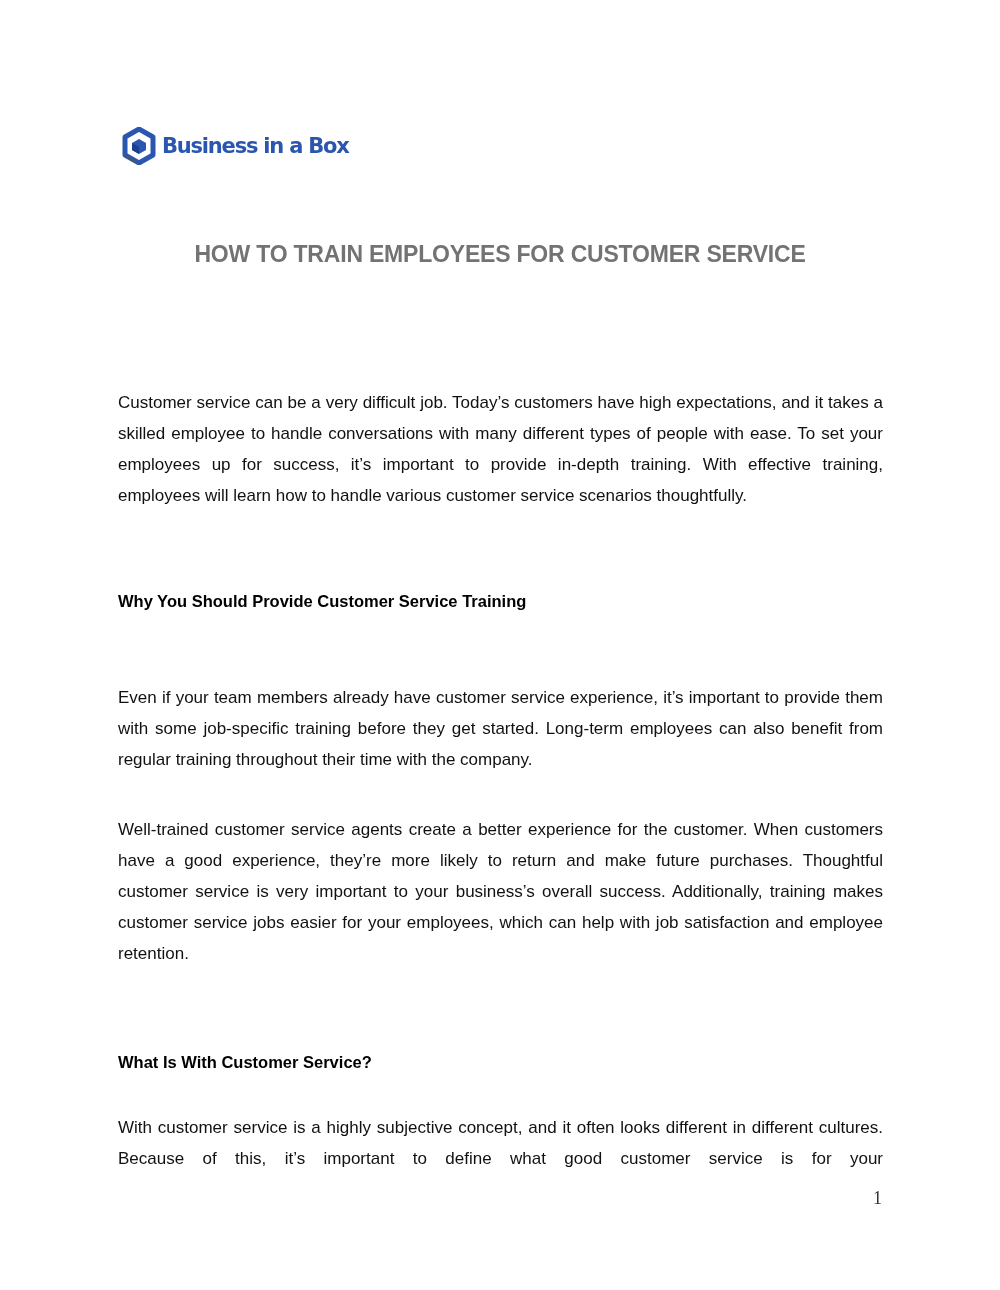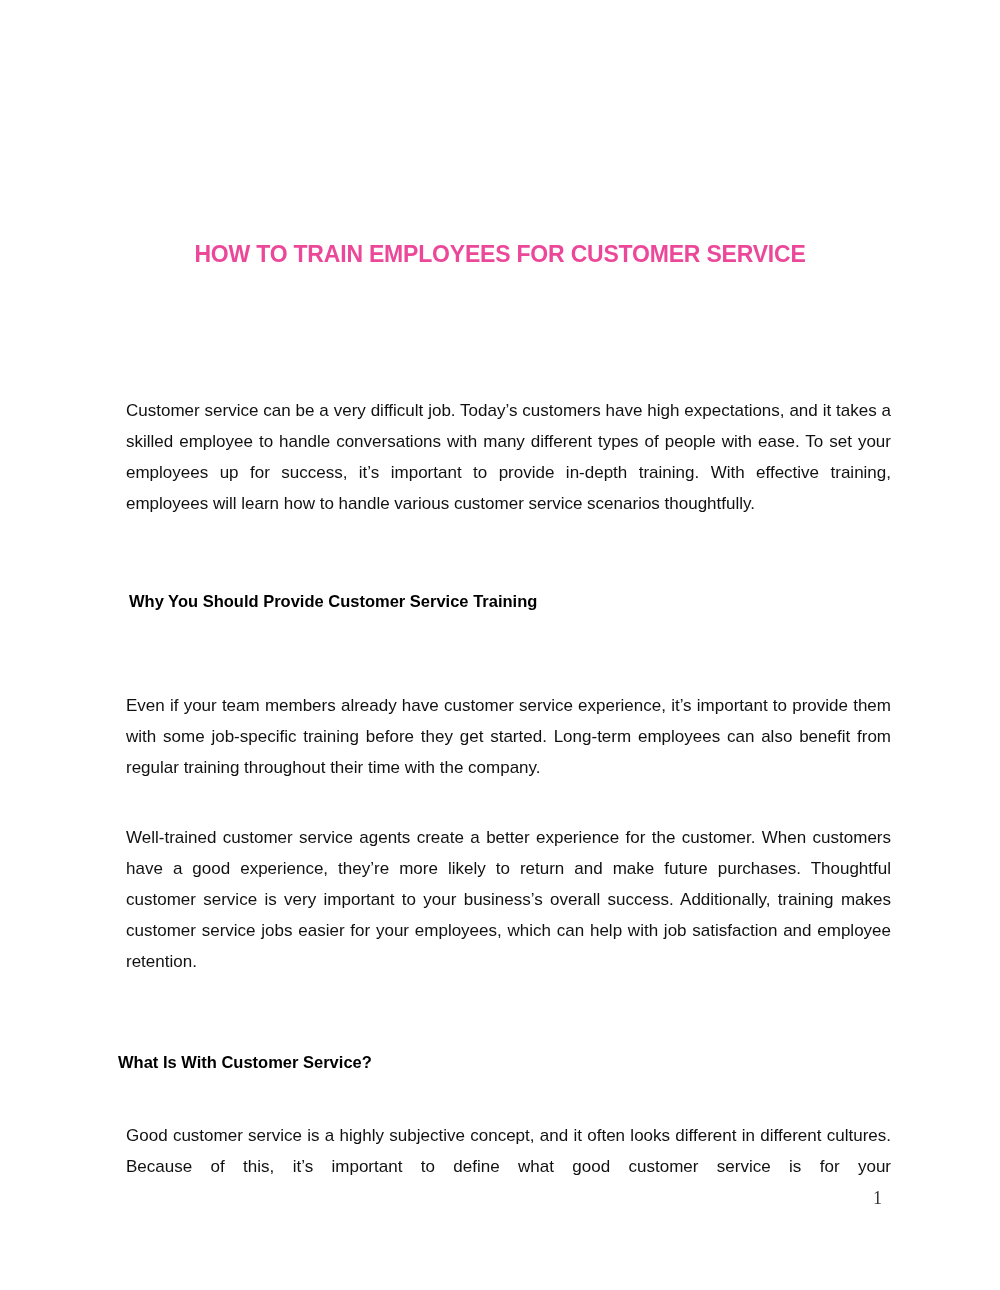--- a/index.html
+++ b/index.html
@@ -47,30 +47,30 @@
     .title {
       position: absolute;
       left: 0;
       width: 1000px;
       top: 241px;
       text-align: center;
       font-weight: bold;
       font-size: 23px;
       letter-spacing: -0.2px;
       margin: 0;
-      color: #ec4899;
+      color: #737373;
     }
     .para {
       position: absolute;
       left: 118px;
       width: 765px;
       font-size: 17px;
       line-height: 31px;
       text-align: justify;
-      margin: 8px;
+      margin: 0;
       color: #111;
     }
     .heading {
       position: absolute;
       left: 118px;
       font-size: 16.5px;
       font-weight: bold;
       margin: 0;
       color: #000;
     }
@@ -81,29 +81,38 @@
       font-family: "Liberation Serif", serif;
       font-size: 18px;
       color: #333;
     }
   </style>
 </head>
 <body>
 
 <div class="page">
 
+  <div class="logo">
+    <svg class="logo-icon" viewBox="0 0 34 38">
+      <polygon points="17,2 31,10 31,28 17,36 3,28 3,10" fill="none" stroke="#2a56b0" stroke-width="5" stroke-linejoin="round"></polygon>
+      <polygon points="17,12 24,16 24,23 17,27 10,23 10,16" fill="#2a56b0"></polygon>
+      <polygon points="10,16 17,20 17,27 10,23" fill="#1b3f8c"></polygon>
+      <line x1="4" y1="29" x2="14" y2="35" stroke="#555" stroke-width="1.5"></line>
+    </svg>
+    <span class="logo-text">Business in a Box</span>
+  </div>
 
   <h1 class="title">HOW TO TRAIN EMPLOYEES FOR CUSTOMER SERVICE</h1>
 
   <p class="para" style="top:387px;">Customer service can be a very difficult job. Today’s customers have high expectations, and it takes a skilled employee to handle conversations with many different types of people with ease. To set your employees up for success, it’s important to provide in-depth training. With effective training, employees will learn how to handle various customer service scenarios thoughtfully.</p>
 
-  <h2 class="heading" style="top:592px;margin-left:11px;">Why You Should Provide Customer Service Training</h2>
+  <h2 class="heading" style="top:592px;">Why You Should Provide Customer Service Training</h2>
 
   <p class="para" style="top:682px;">Even if your team members already have customer service experience, it’s important to provide them with some job-specific training before they get started. Long-term employees can also benefit from regular training throughout their time with the company.</p>
 
   <p class="para" style="top:814px;">Well-trained customer service agents create a better experience for the customer. When customers have a good experience, they’re more likely to return and make future purchases. Thoughtful customer service is very important to your business’s overall success. Additionally, training makes customer service jobs easier for your employees, which can help with job satisfaction and employee retention.</p>
 
   <h2 class="heading" style="top:1053px;">What Is With Customer Service?</h2>
 
-  <p class="para" style="top:1112px; text-align-last: justify;">Good customer service is a highly subjective concept, and it often looks different in different cultures. Because of this, it’s important to define what good customer service is for your</p>
+  <p class="para" style="top:1112px; text-align-last: justify;">With customer service is a highly subjective concept, and it often looks different in different cultures. Because of this, it’s important to define what good customer service is for your</p>
 
   <div class="page-number">1</div>
 </div>
 
 </body></html>

